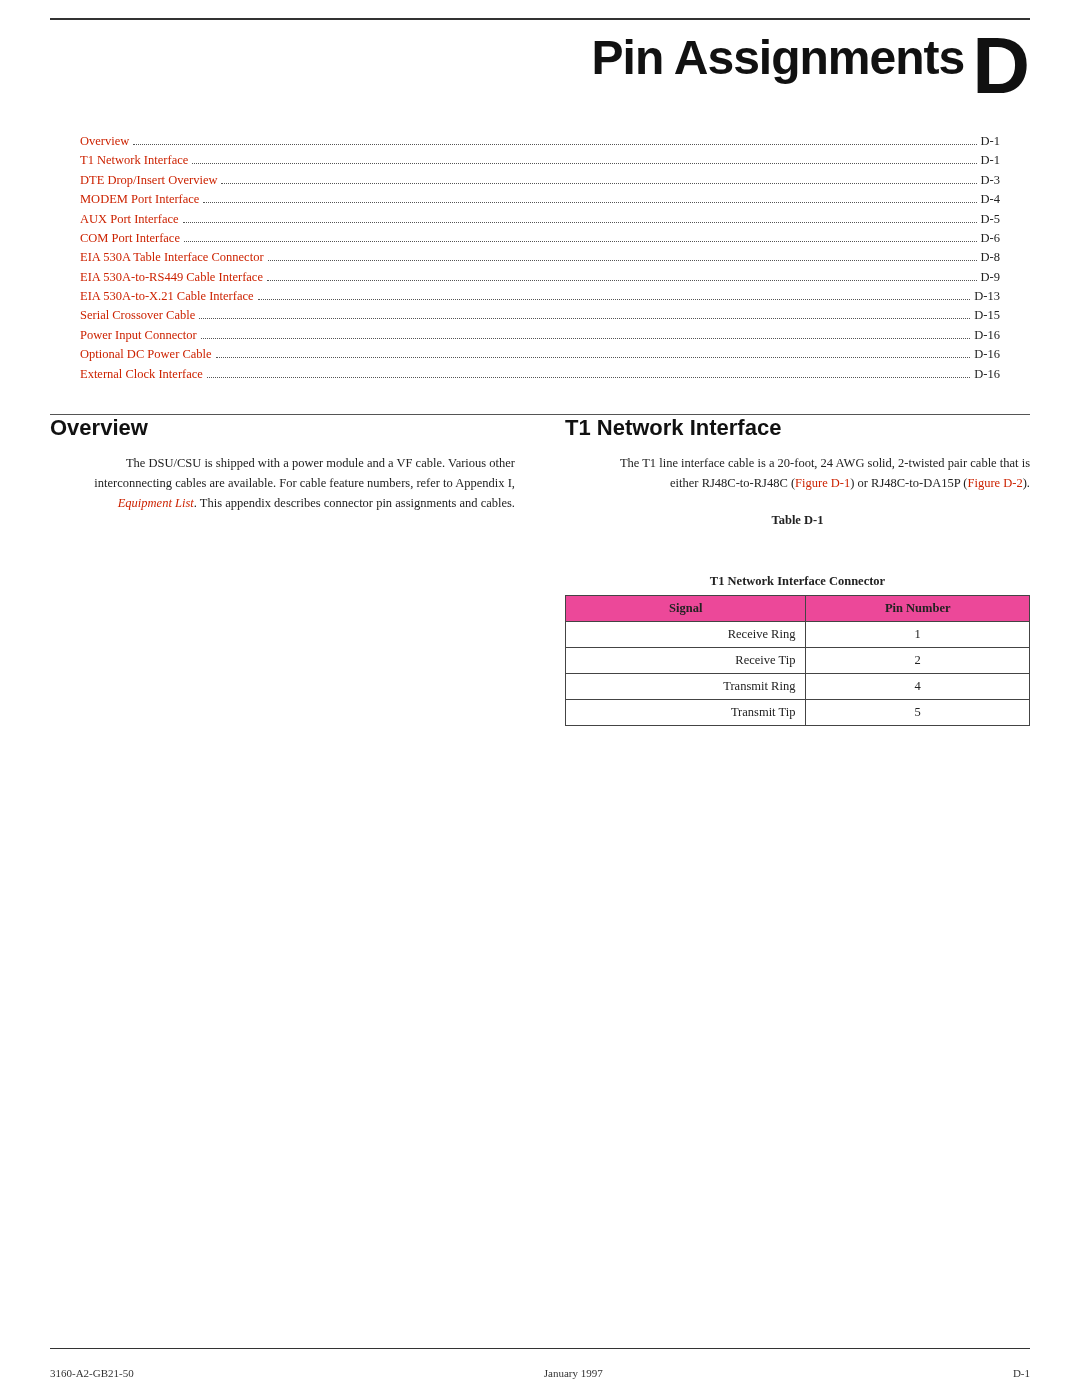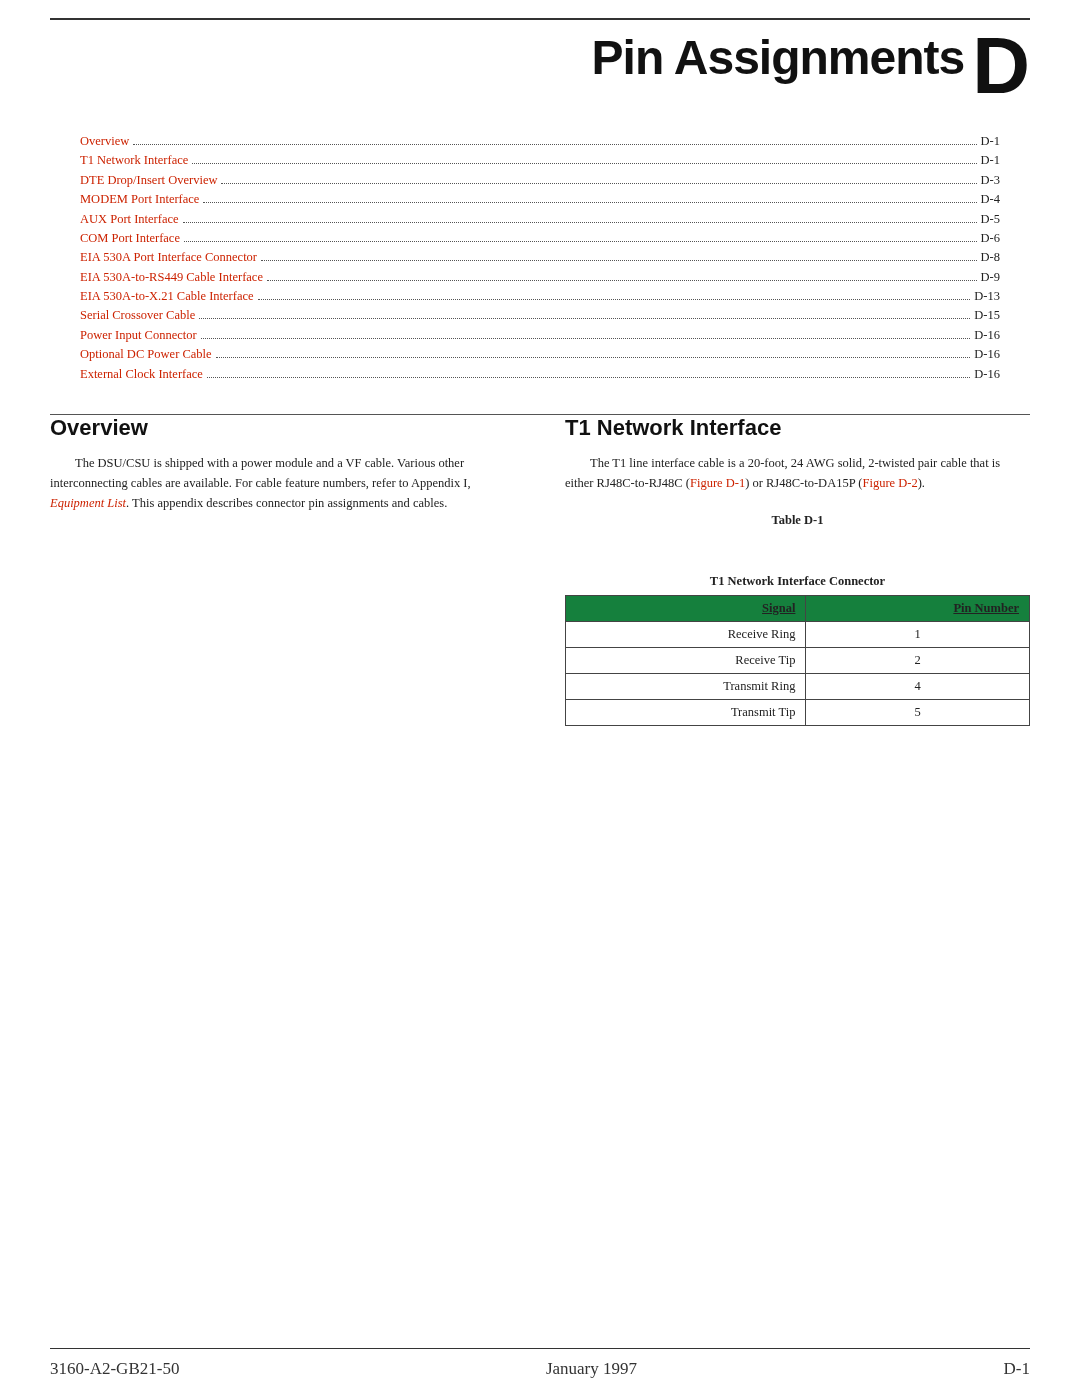--- a/index.html
+++ b/index.html
@@ -90,20 +90,21 @@
       font-weight: bold;
       font-family: Arial, Helvetica, sans-serif;
       color: #111;
       margin-bottom: 12px;
     }
     .body-text {
       font-size: 12.5px;
       line-height: 1.6;
       color: #222;
       text-indent: 2em;
+      text-align: right;
     }
     .italic-link {
       color: #cc2200;
       font-style: italic;
     }
     .red-link {
       color: #cc2200;
     }
     .table-container {
       margin-top: 20px;
@@ -122,41 +123,40 @@
       margin-top: 46px;
     }
     table.data-table {
       width: 100%;
       border-collapse: collapse;
       font-size: 12.5px;
     }
     table.data-table th {
       border: 1.5px solid #444;
       padding: 5px 10px;
-      text-align: right;
-      font-weight: bold;
-      background: #15803d;
-      text-decoration: underline;
+      text-align: center;
+      font-weight: bold;
+      background: #ec4899;
     }
     table.data-table td {
       border: 1.5px solid #444;
       padding: 5px 10px;
       text-align: right;
     }
     table.data-table td.center {
       text-align: center;
     }
     .footer {
       position: absolute;
       bottom: 18px;
       left: 50px;
       right: 50px;
       display: flex;
       justify-content: space-between;
-      font-size: 17px;
+      font-size: 11px;
       color: #333;
     }
     .divider-line {
       border: none;
       border-top: 1.5px solid #555;
       margin: 0 50px 0 50px;
     }
   </style>
 </head>
 <body>
@@ -194,21 +194,21 @@
       <a class="toc-link" href="#">AUX Port Interface</a>
       <span class="toc-dots"></span>
       <span class="toc-page">D-5</span>
     </div>
     <div class="toc-entry">
       <a class="toc-link" href="#">COM Port Interface</a>
       <span class="toc-dots"></span>
       <span class="toc-page">D-6</span>
     </div>
     <div class="toc-entry">
-      <a class="toc-link" href="#">EIA 530A Port Interface Connector</a>
+      <a class="toc-link" href="#">EIA 530A Table Interface Connector</a>
       <span class="toc-dots"></span>
       <span class="toc-page">D-8</span>
     </div>
     <div class="toc-entry">
       <a class="toc-link" href="#">EIA 530A-to-RS449 Cable Interface</a>
       <span class="toc-dots"></span>
       <span class="toc-page">D-9</span>
     </div>
     <div class="toc-entry">
       <a class="toc-link" href="#">EIA 530A-to-X.21 Cable Interface</a>

